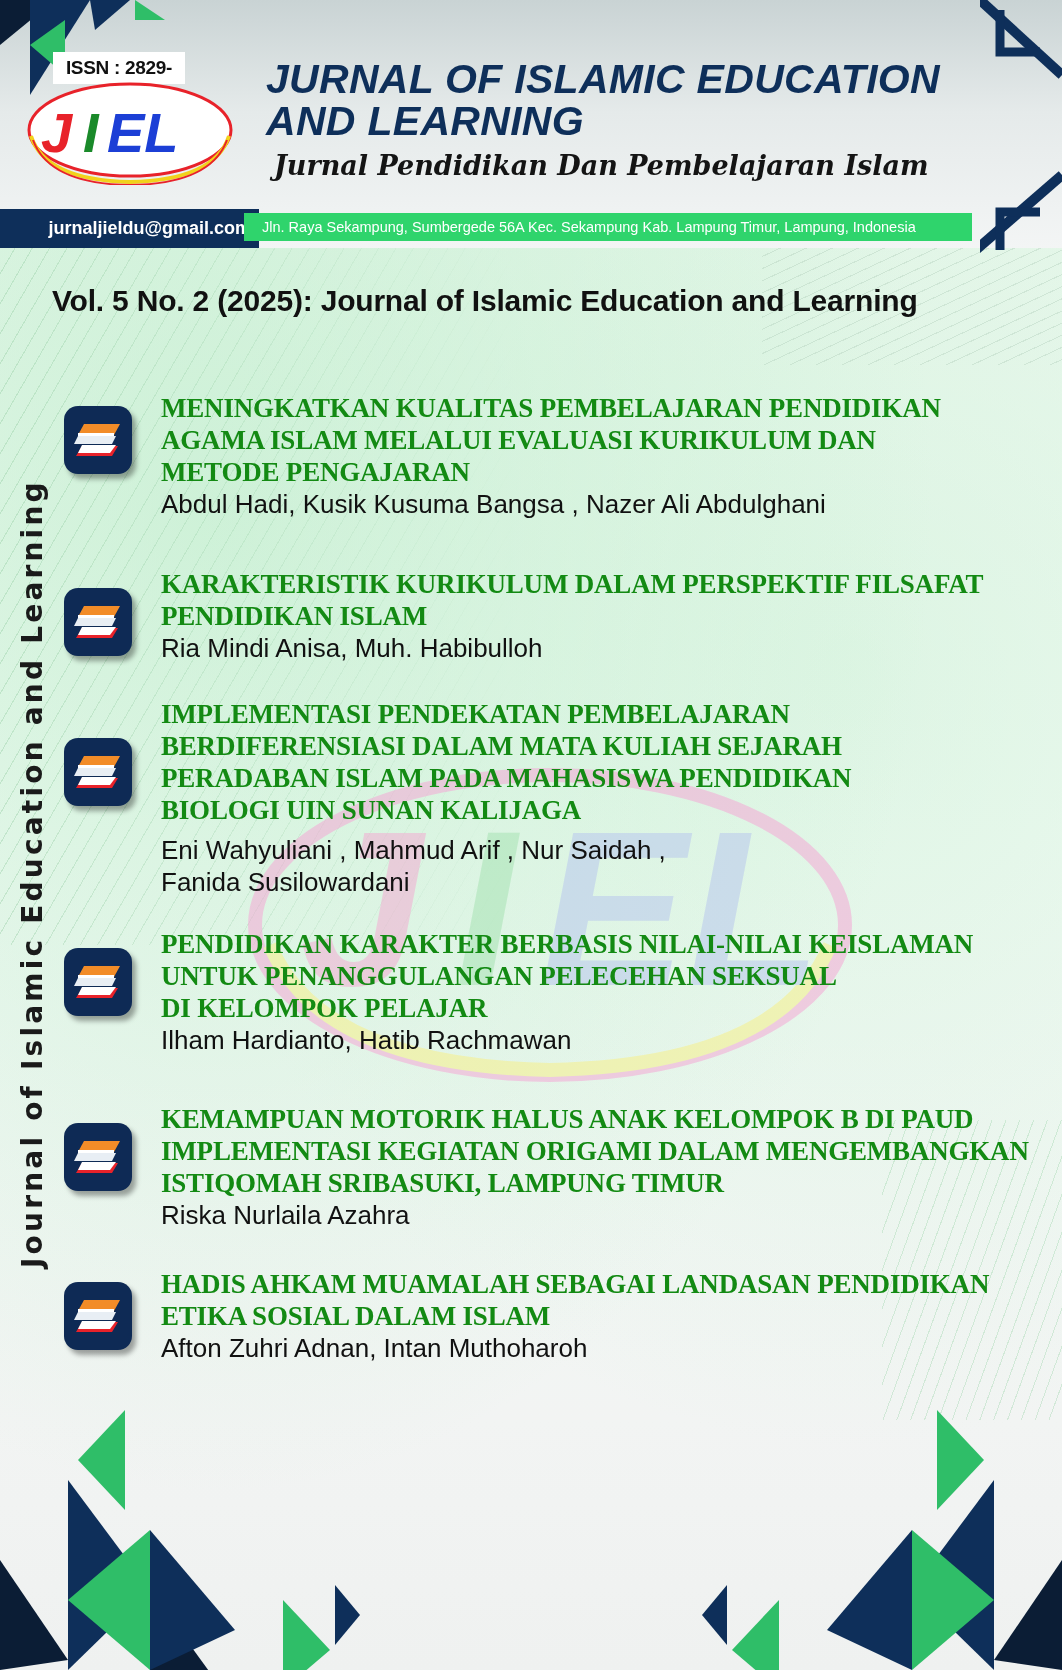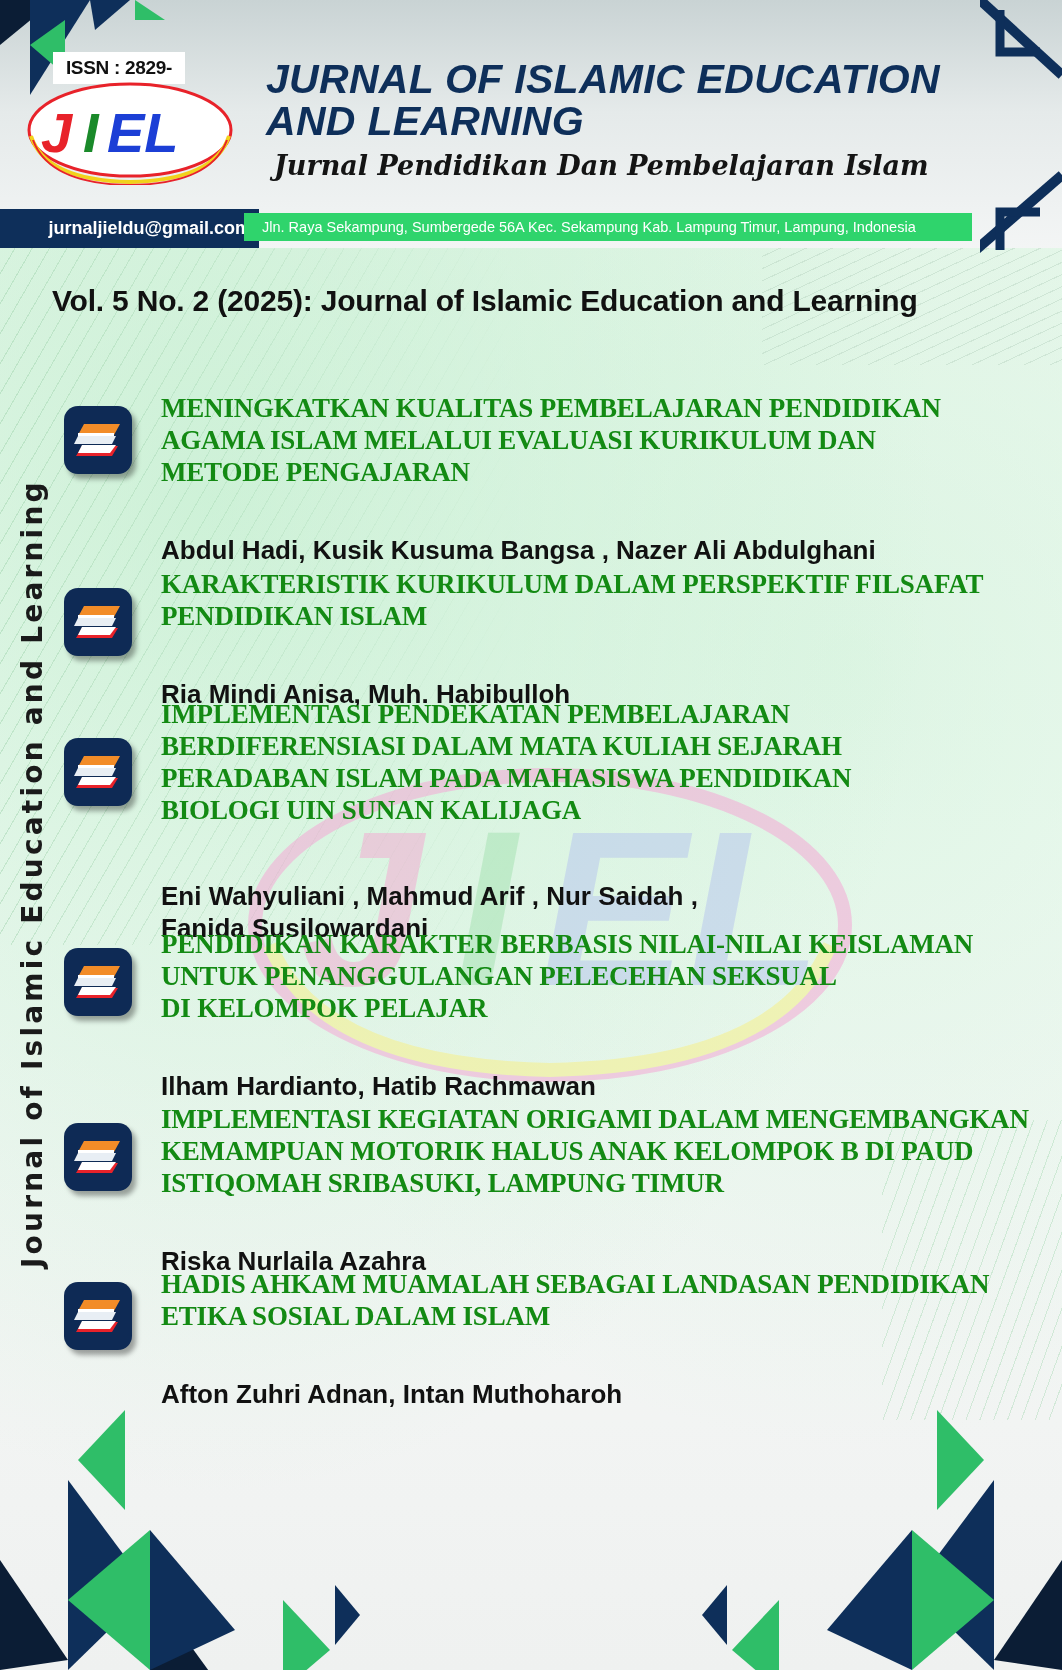--- a/index.html
+++ b/index.html
@@ -44,21 +44,21 @@
           font-family:"DejaVu Sans", sans-serif; }
 
   .watermark { position:absolute; left:240px; top:765px; width:620px; height:320px; opacity:0.55; }
   .art-item { position:absolute; left:0; width:1062px; }
   .book { position:absolute; left:64px; width:68px; height:68px; border-radius:14px; background:#0e2a55;
           box-shadow:4px 5px 5px rgba(0,0,0,0.35); }
   .book svg { position:absolute; left:8px; top:10px; }
   .art-title { position:absolute; left:161px; width:890px; color:#138a13; font-weight:bold;
                font-size:27px; line-height:32px; letter-spacing:-0.2px;font-family:Liberation Serif, serif; }
   .art-title span { display:block; white-space:nowrap; }
-  .art-authors { position:absolute; left:161px; color:#111; font-weight:bold; font-size:26px; line-height:32px;margin-top:46px; }
+  .art-authors { position:absolute; left:161px; color:#111; font-weight:normal; font-size:26px; line-height:32px; }
   .art-authors span { display:block; white-space:nowrap; }
 
   .deco { position:absolute; }
 </style>
 </head>
 <body>
 
 <div class="page">
   <div class="hatch"></div>
   <div class="hatch2"></div>
@@ -199,22 +199,22 @@
       <div class="book" style="top:20px">
         <svg width="52" height="48" viewBox="0 0 52 48">
             <polygon points="10,30 46,30 40,40 4,40" fill="#e8222a"></polygon>
             <polygon points="10,29 44,29 38,37 6,37" fill="#fff"></polygon>
             <polygon points="6,20 44,20 40,28 2,28" fill="#e8eef4"></polygon>
             <polygon points="12,8 48,8 42,19 6,19" fill="#f28c28"></polygon>
             <polygon points="6,17 42,17 42,20 6,20" fill="#fff"></polygon>
           </svg>
       </div>
       <div class="art-title" style="top:0">
+        <span>KEMAMPUAN MOTORIK HALUS ANAK KELOMPOK B DI PAUD</span>
         <span>IMPLEMENTASI KEGIATAN ORIGAMI DALAM MENGEMBANGKAN</span>
-        <span>KEMAMPUAN MOTORIK HALUS ANAK KELOMPOK B DI PAUD</span>
         <span>ISTIQOMAH SRIBASUKI, LAMPUNG TIMUR</span>
       </div>
       <div class="art-authors" style="top:96px">
         <span>Riska Nurlaila Azahra</span>
       </div>
     </div>
 
     <div class="art-item" style="top:1268px">
       <div class="book" style="top:14px">
         <svg width="52" height="48" viewBox="0 0 52 48">

